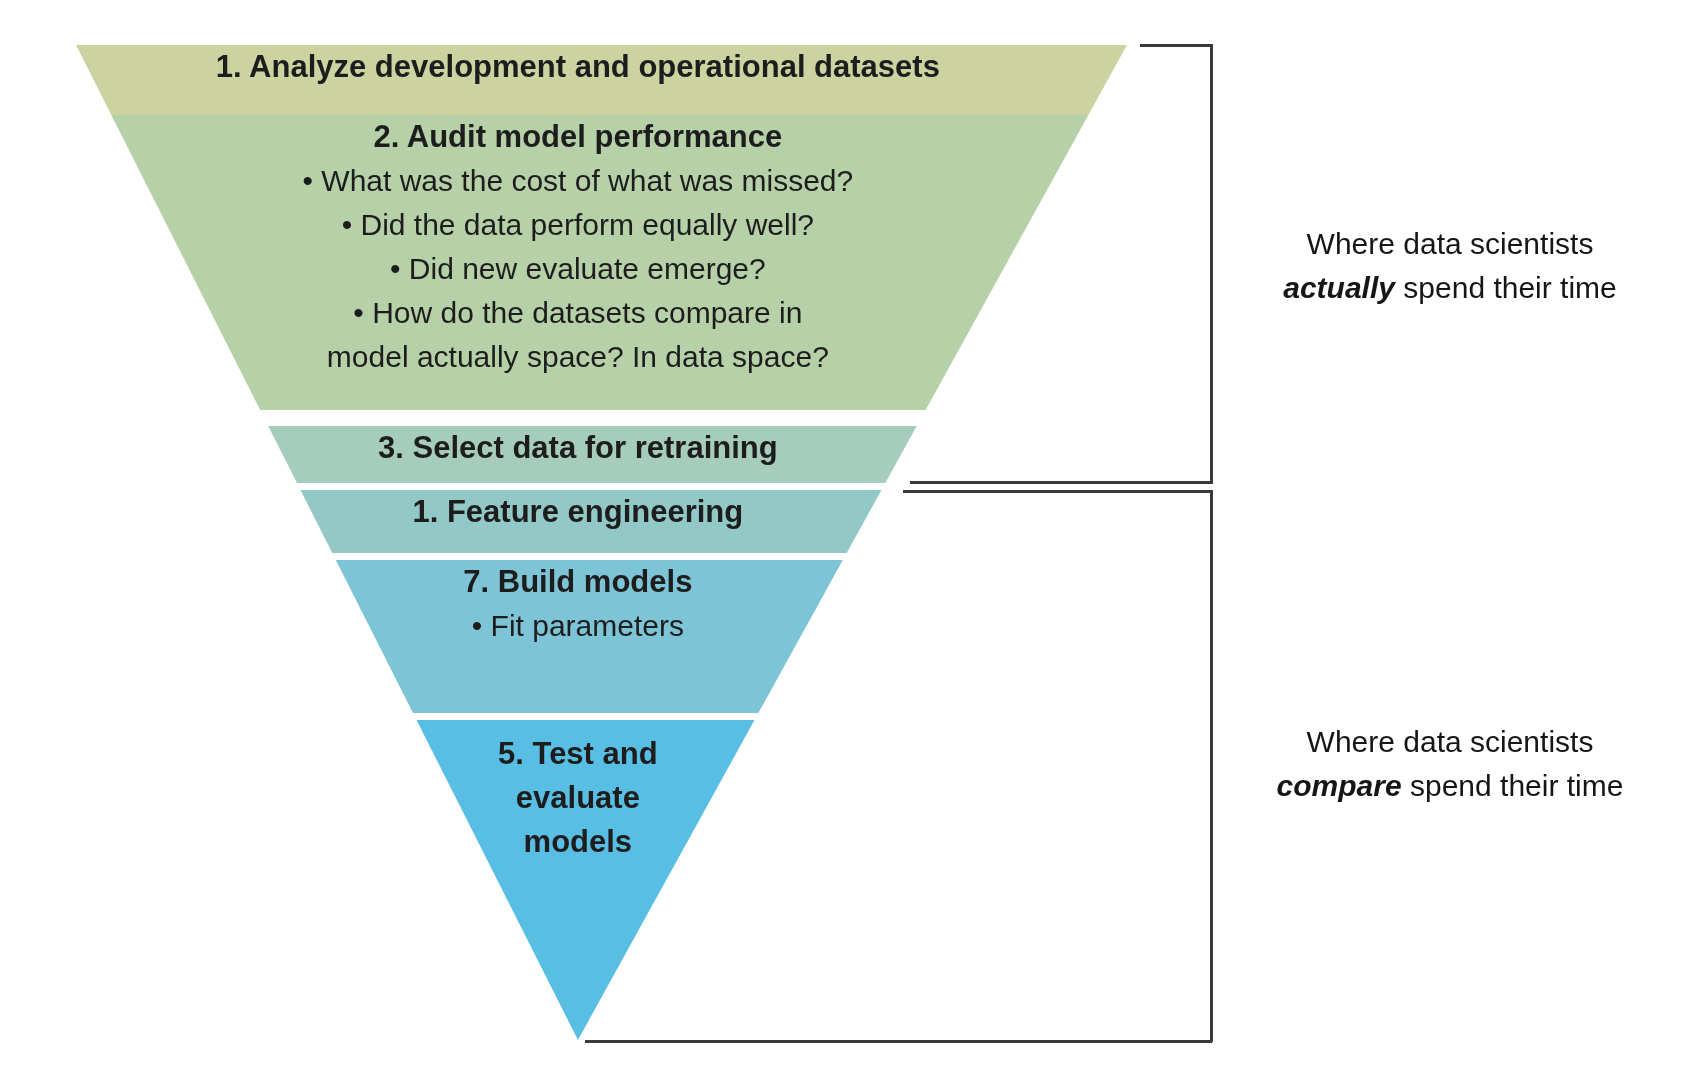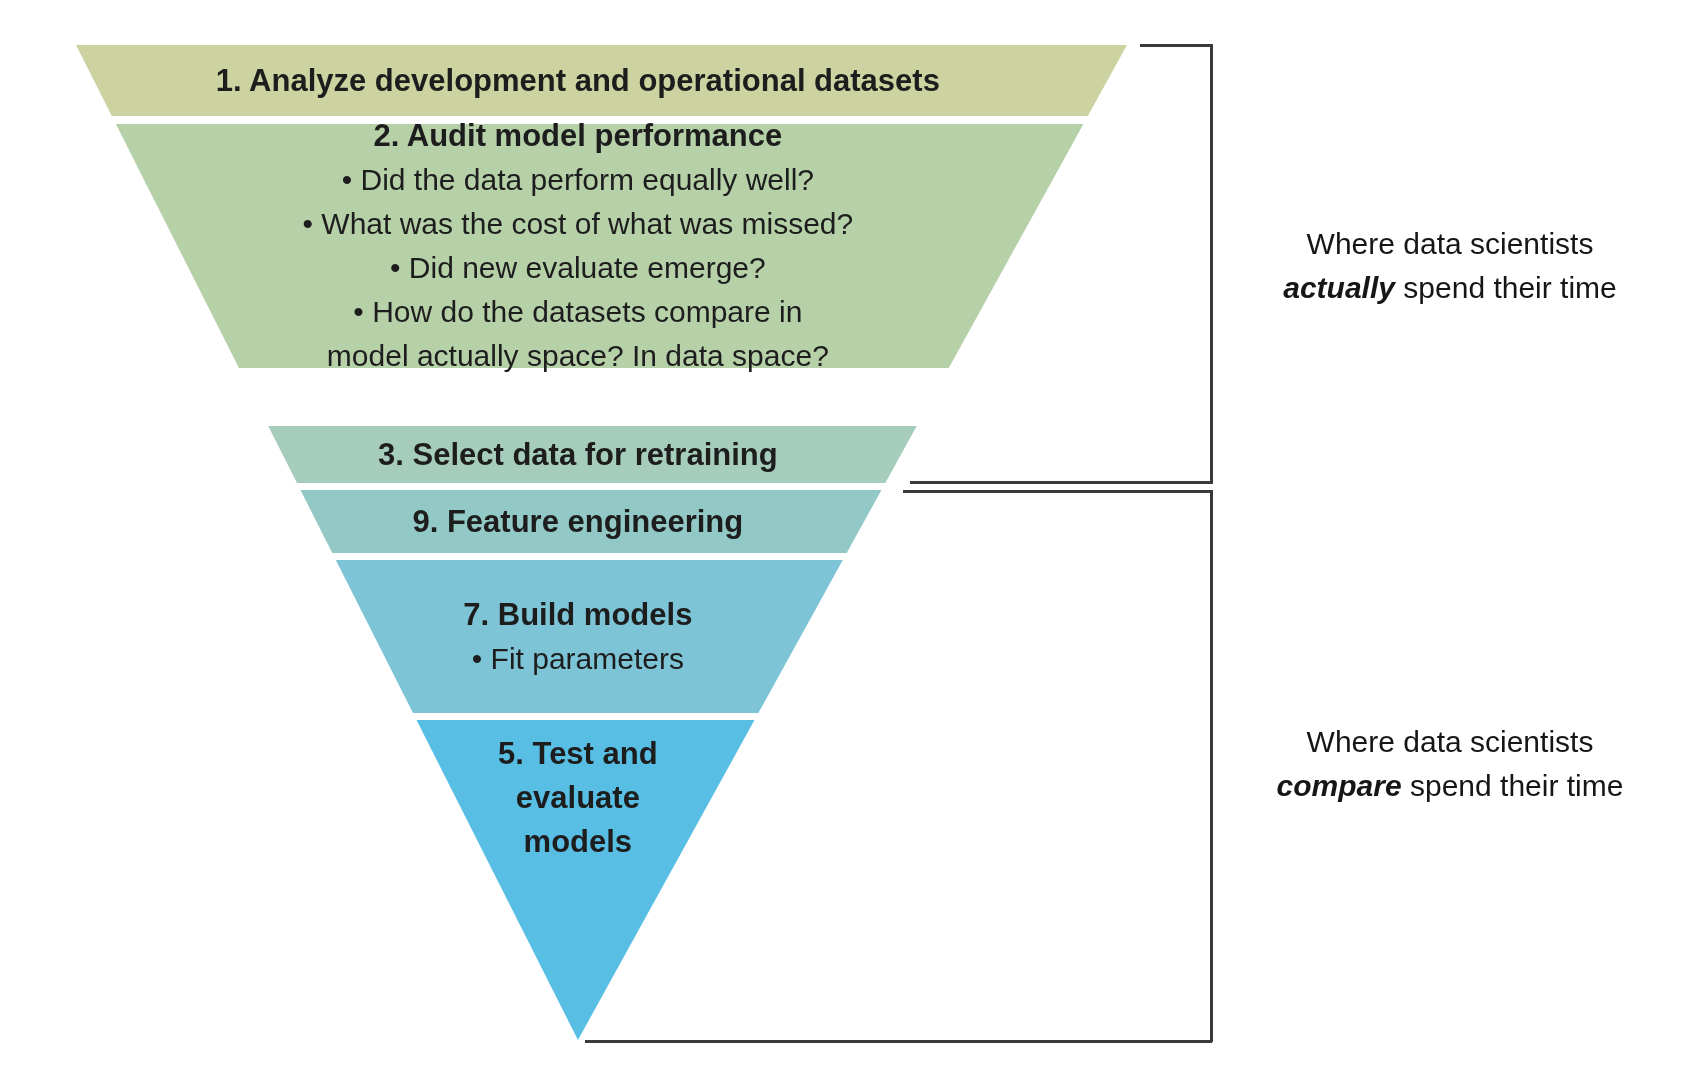--- a/index.html
+++ b/index.html
@@ -22,21 +22,20 @@
     position:absolute;
     left:0;width:100%;
   }
   
   .band-inner{
     position:absolute;
     left:0;top:0;bottom:0;
     width:95.5%;
     display:flex;
     flex-direction:column;
-    justify-content:center;
     align-items:center;
     text-align:center;
   }
   .band-inner.top-align{justify-content:flex-start;padding-top:12px;box-sizing:border-box;}
   .stage-title{
     font-size:31px;
     font-weight:700;
     line-height:44px;
     white-space:pre-line;
   }
@@ -72,40 +71,40 @@
 <div class="canvas">
 
   <div class="funnel">
 
     <div class="band" style="top: 0px; height: 71px; background-color: rgb(205, 211, 160);">
       <div class="band-inner">
         <div class="stage-title">1. Analyze development and operational datasets</div>
       </div>
     </div>
 
-    <div class="band" style="top: 79px; height: 244px; background-color: rgb(182, 208, 168);">
+    <div class="band" style="top: 70px; height: 295px; background-color: rgb(182, 208, 168);">
       <div class="band-inner">
         <div class="stage-title">2. Audit model performance</div>
+        <div class="stage-bullet">• What was the cost of what was missed?</div>
         <div class="stage-bullet">• Did the data perform equally well?</div>
-        <div class="stage-bullet">• What was the cost of what was missed?</div>
         <div class="stage-bullet">• Did new evaluate emerge?</div>
         <div class="stage-bullet">• How do the datasets compare in
 model actually space? In data space?</div>
       </div>
     </div>
 
     <div class="band" style="top: 381px; height: 57px; background-color: rgb(166, 205, 187);">
       <div class="band-inner">
         <div class="stage-title">3. Select data for retraining</div>
       </div>
     </div>
 
     <div class="band" style="top: 445px; height: 63px; background-color: rgb(146, 200, 198);">
       <div class="band-inner">
-        <div class="stage-title">9. Feature engineering</div>
+        <div class="stage-title">1. Feature engineering</div>
       </div>
     </div>
 
     <div class="band" style="top: 515px; height: 153px; background-color: rgb(124, 196, 214);">
       <div class="band-inner">
         <div class="stage-title">7. Build models</div>
         <div class="stage-bullet">• Fit parameters</div>
       </div>
     </div>
 

